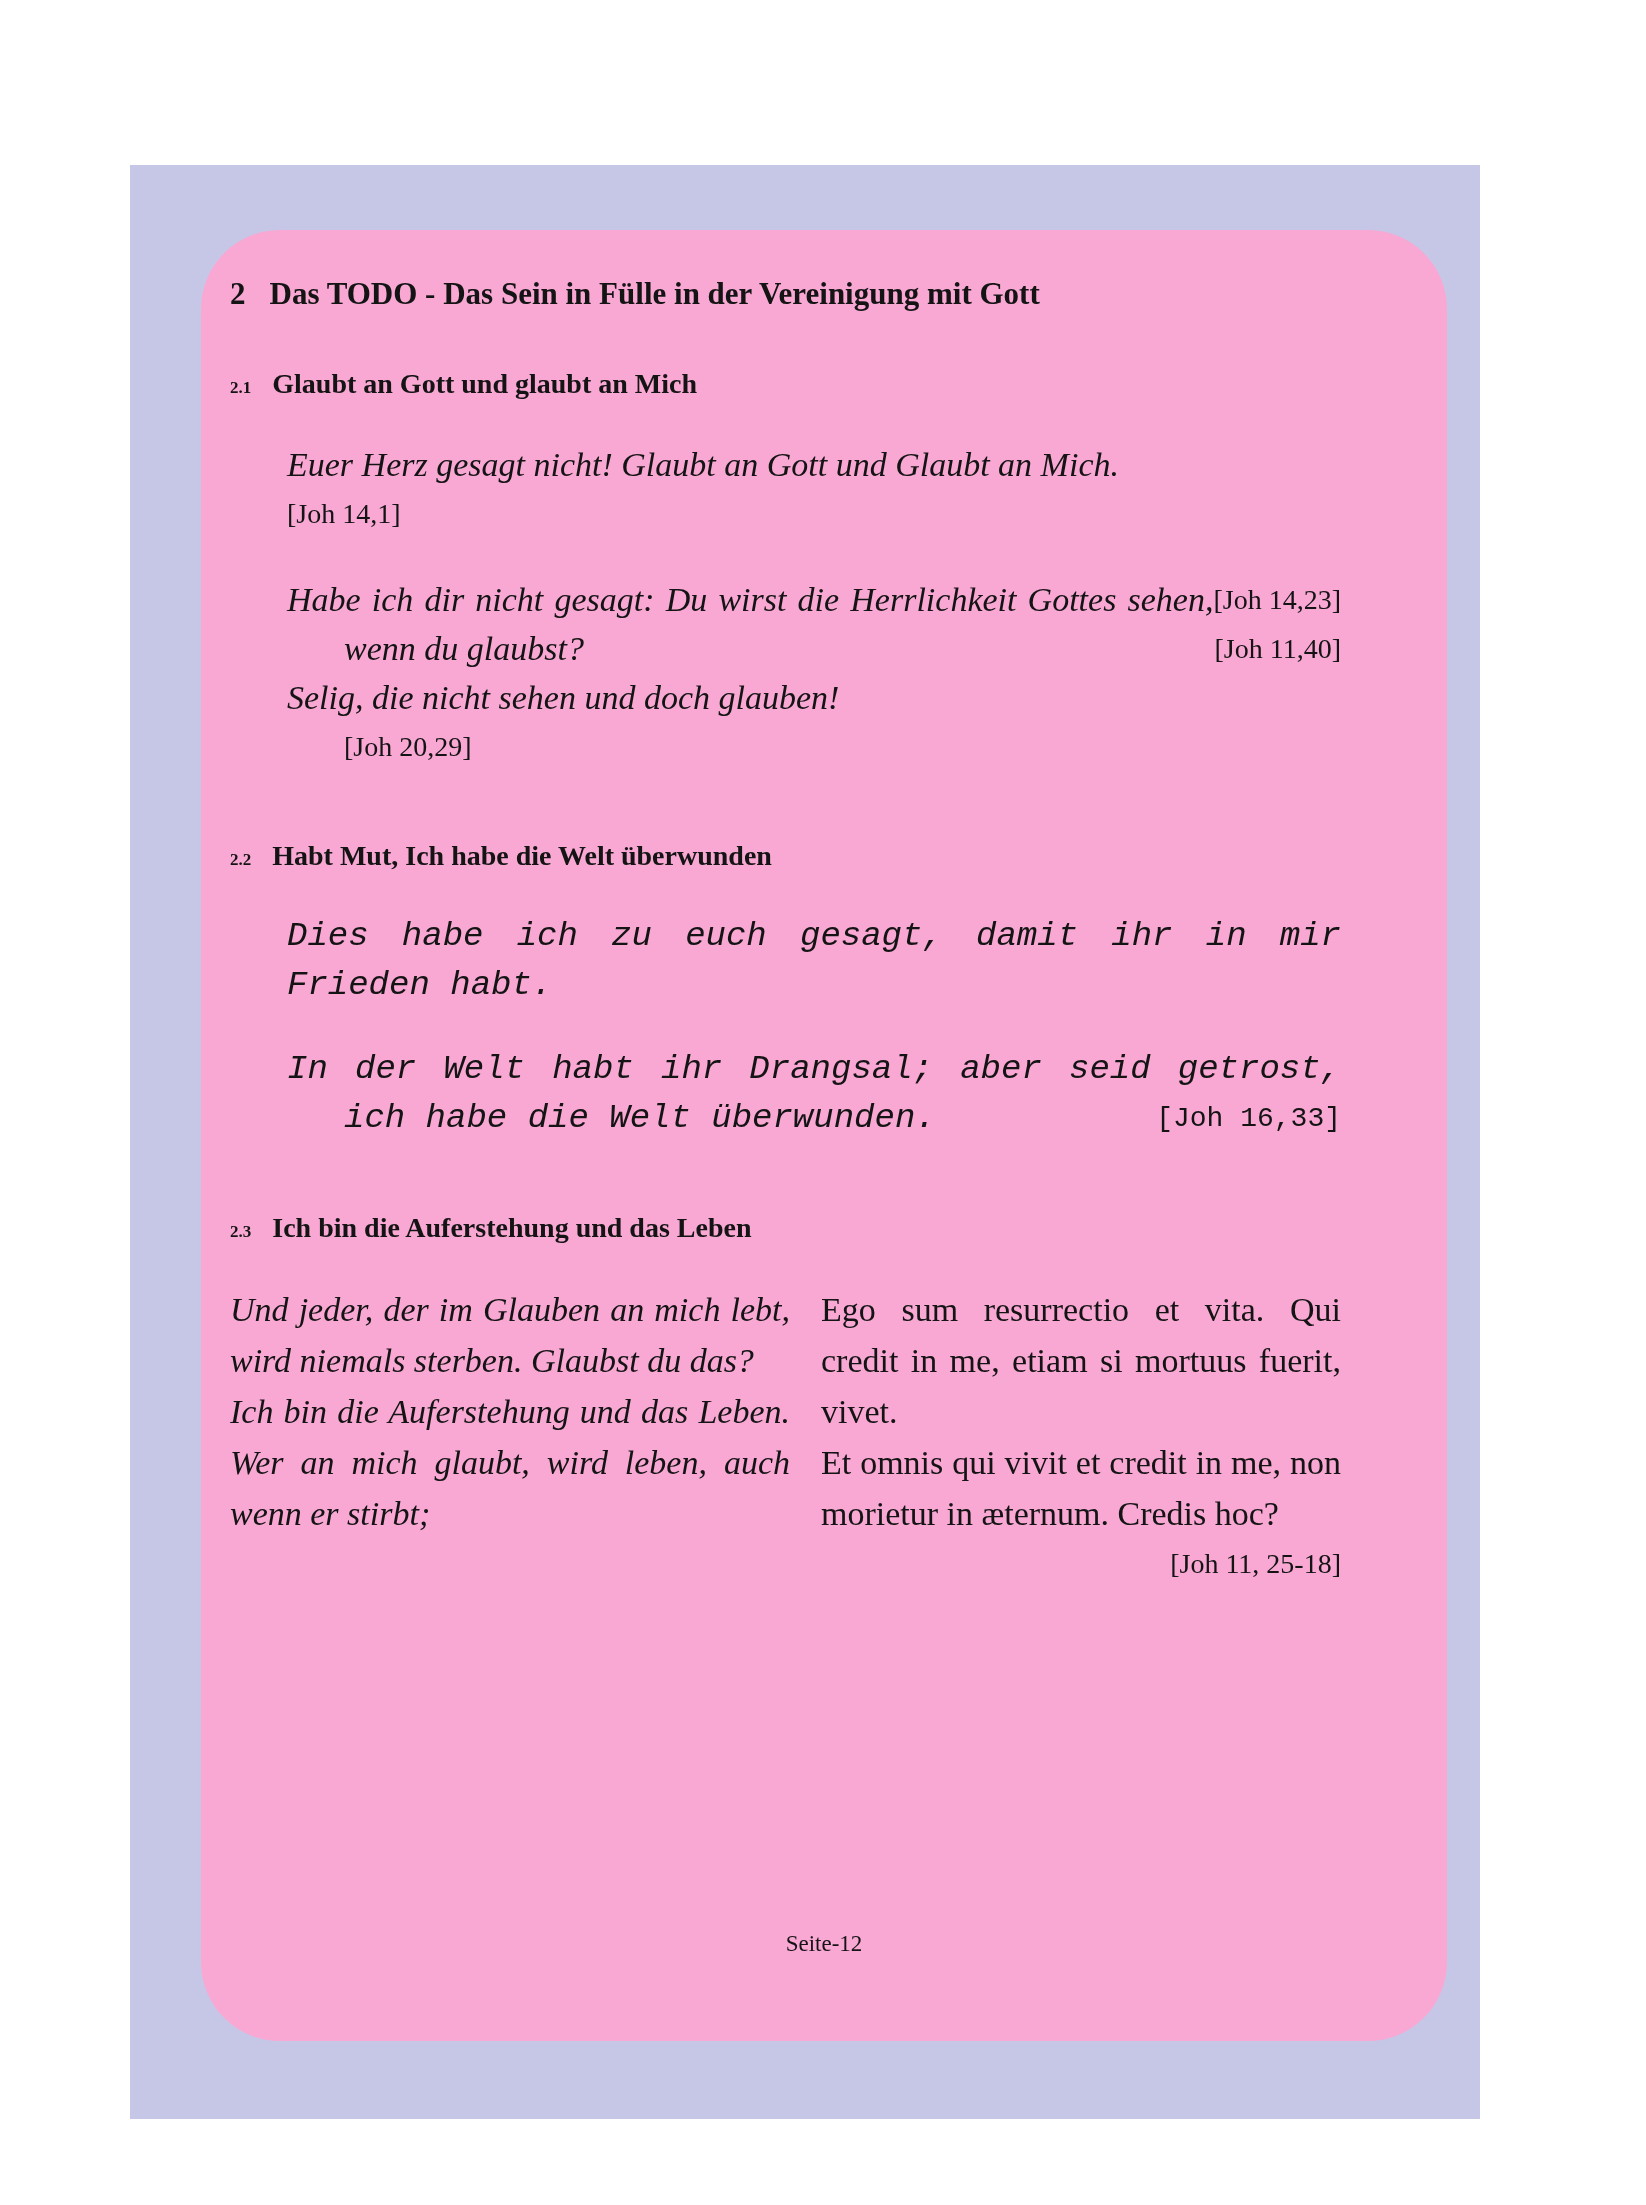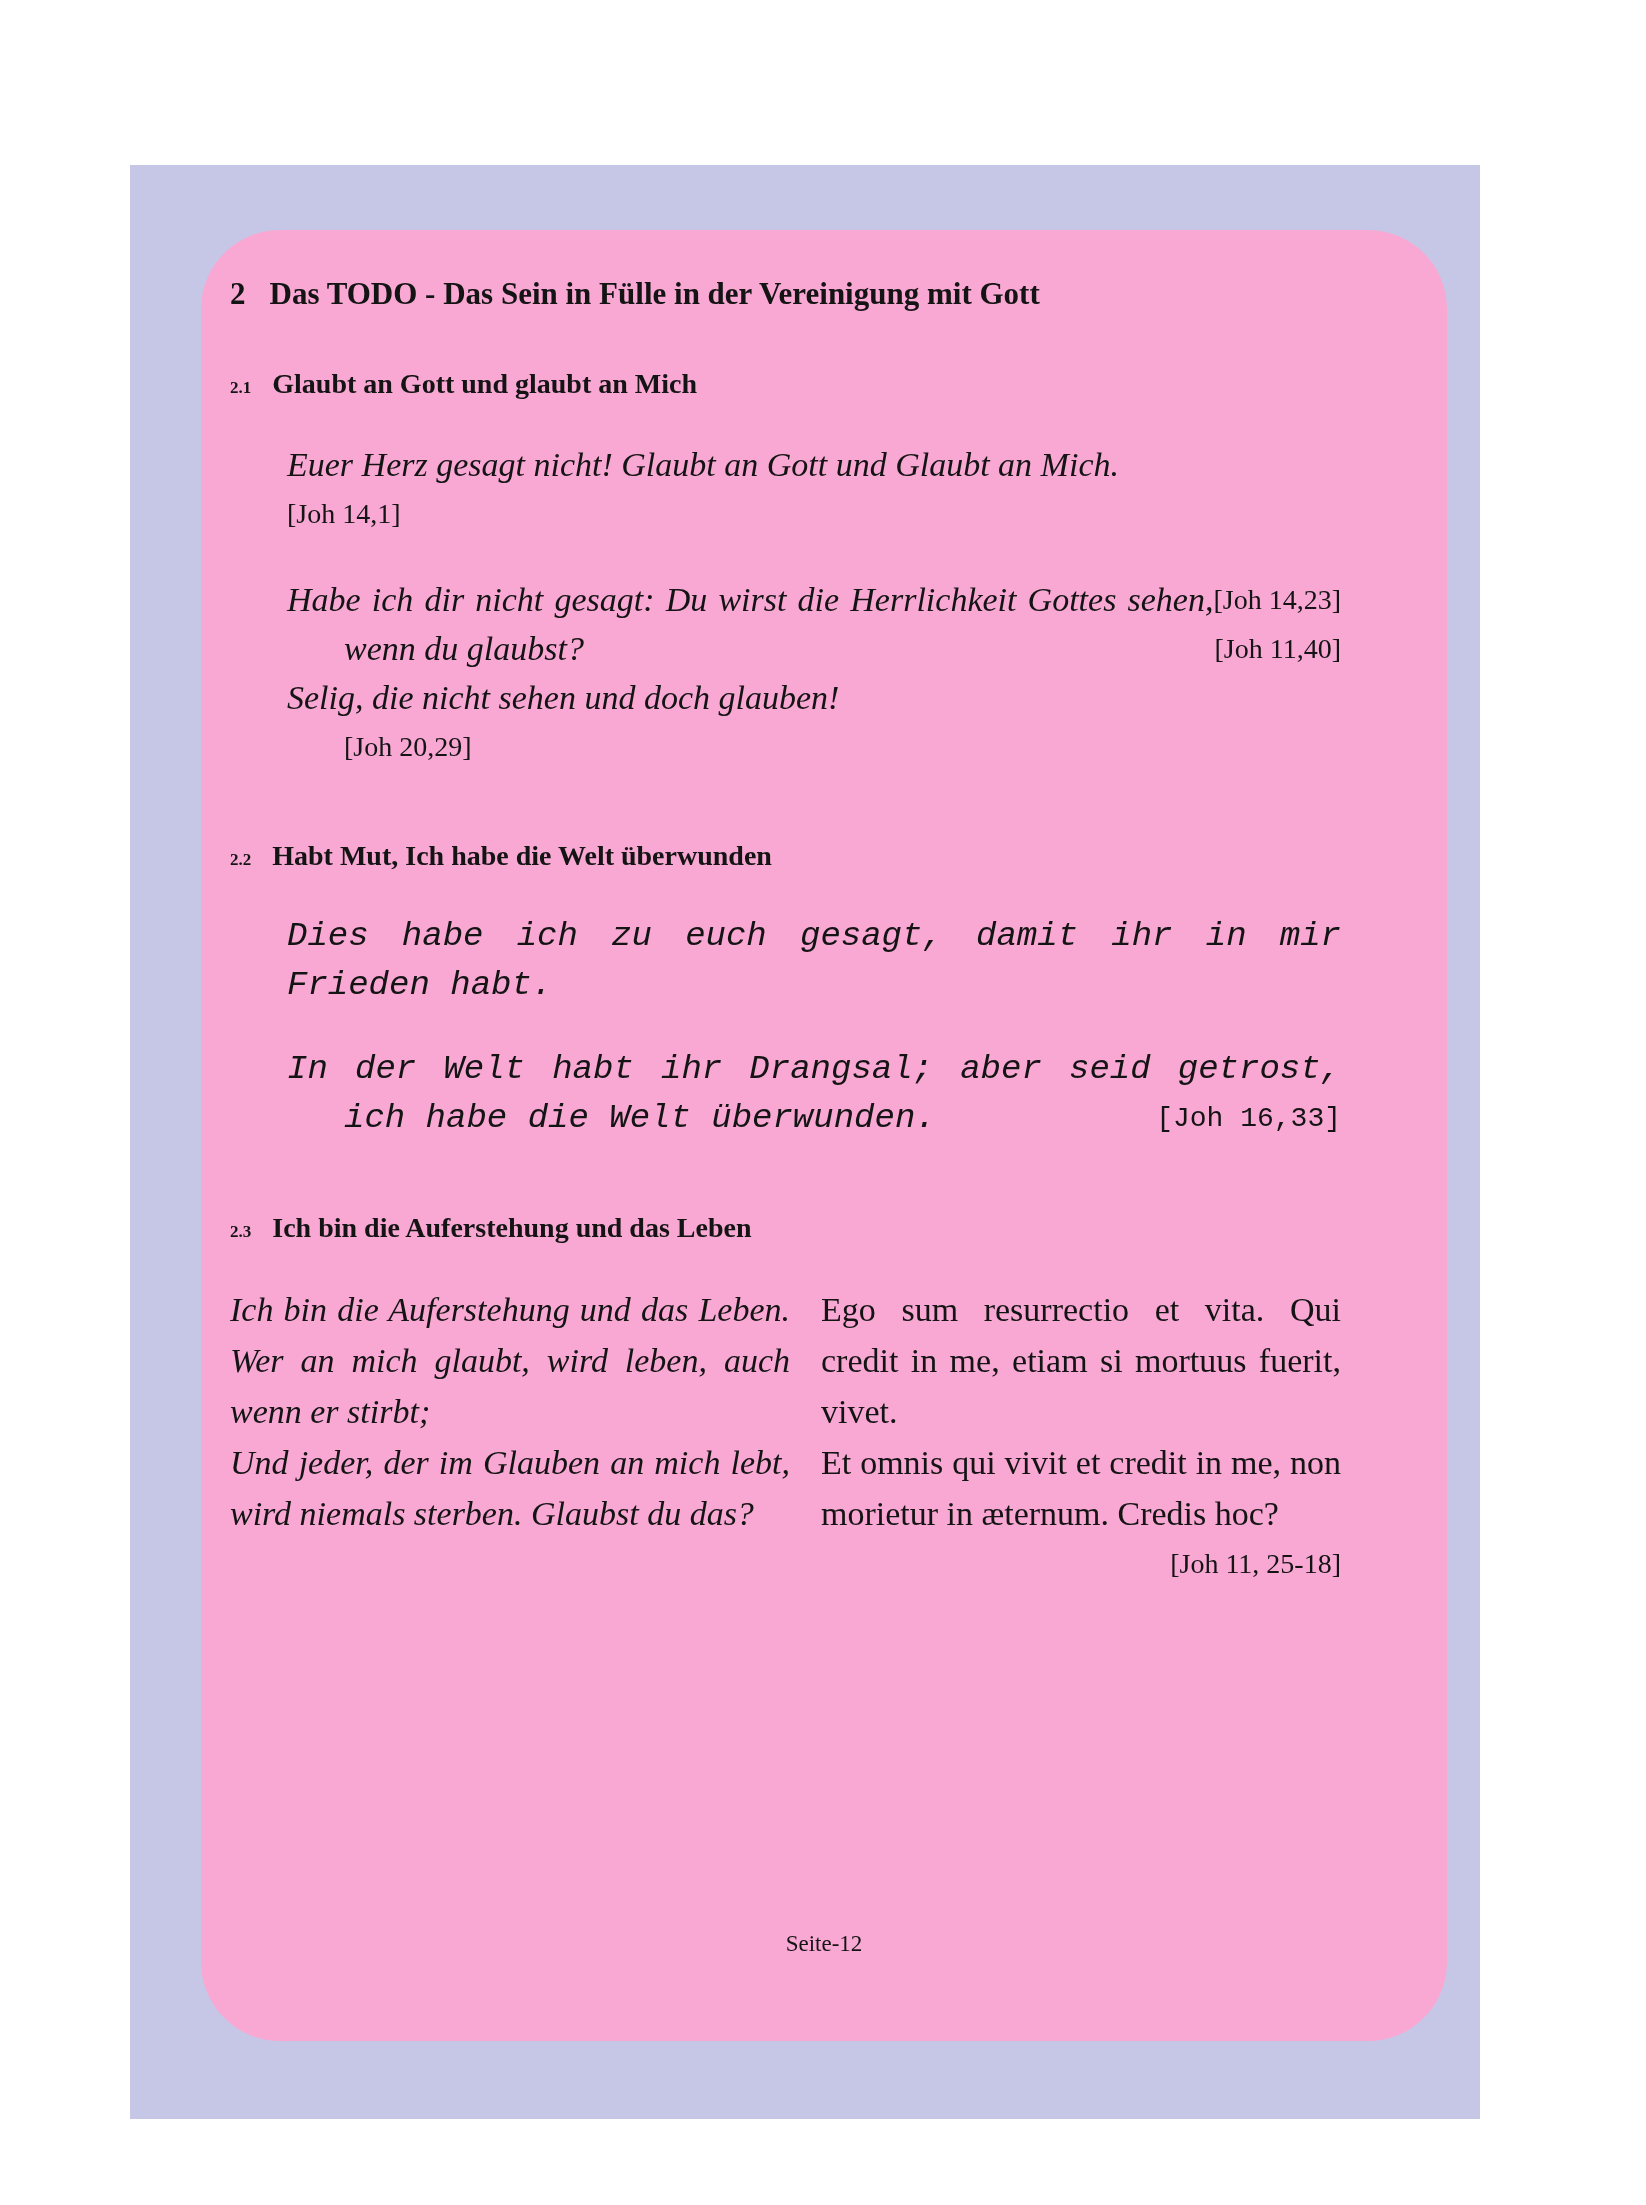--- a/index.html
+++ b/index.html
@@ -106,22 +106,22 @@
         </div>
       </div>
     </section>
 
     <section class="later">
       <h2>
         <span class="subnum">2.3</span><span>Ich bin die Auferstehung und das Leben</span>
       </h2>
       <div class="columns">
         <div class="col col-de" lang="de">
+          <p>Und jeder, der im Glauben an mich lebt, wird niemals sterben. Glaubst du das?</p>
           <p>Ich bin die Auferstehung und das Leben. Wer an mich glaubt, wird leben, auch wenn er stirbt;</p>
-          <p>Und jeder, der im Glauben an mich lebt, wird niemals sterben. Glaubst du das?</p>
         </div>
         <div class="col col-la" lang="la">
           <p>Ego sum resurrectio et vita. Qui credit in me, etiam si mortuus fuerit, vivet.</p>
           <p><span>Et omnis qui vivit et credit in me, non morietur in æternum. Credis hoc?</span><span class="ref ref-float">[Joh 11, 25-18]</span></p>
         </div>
       </div>
     </section>
 
     <div class="footer">Seite-12</div>
 

